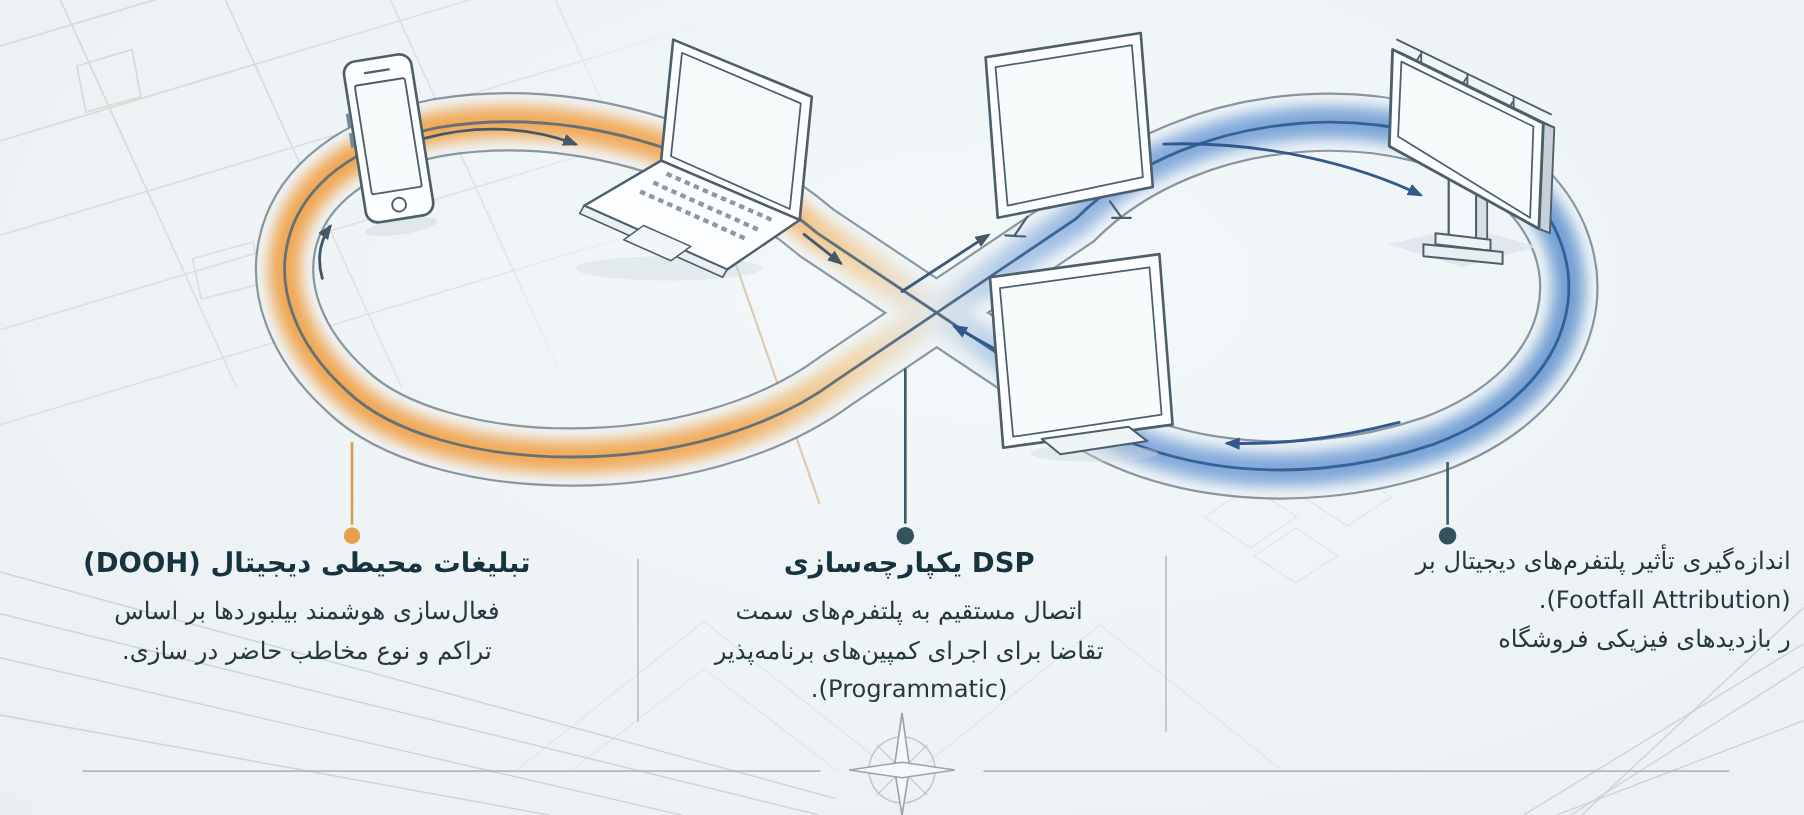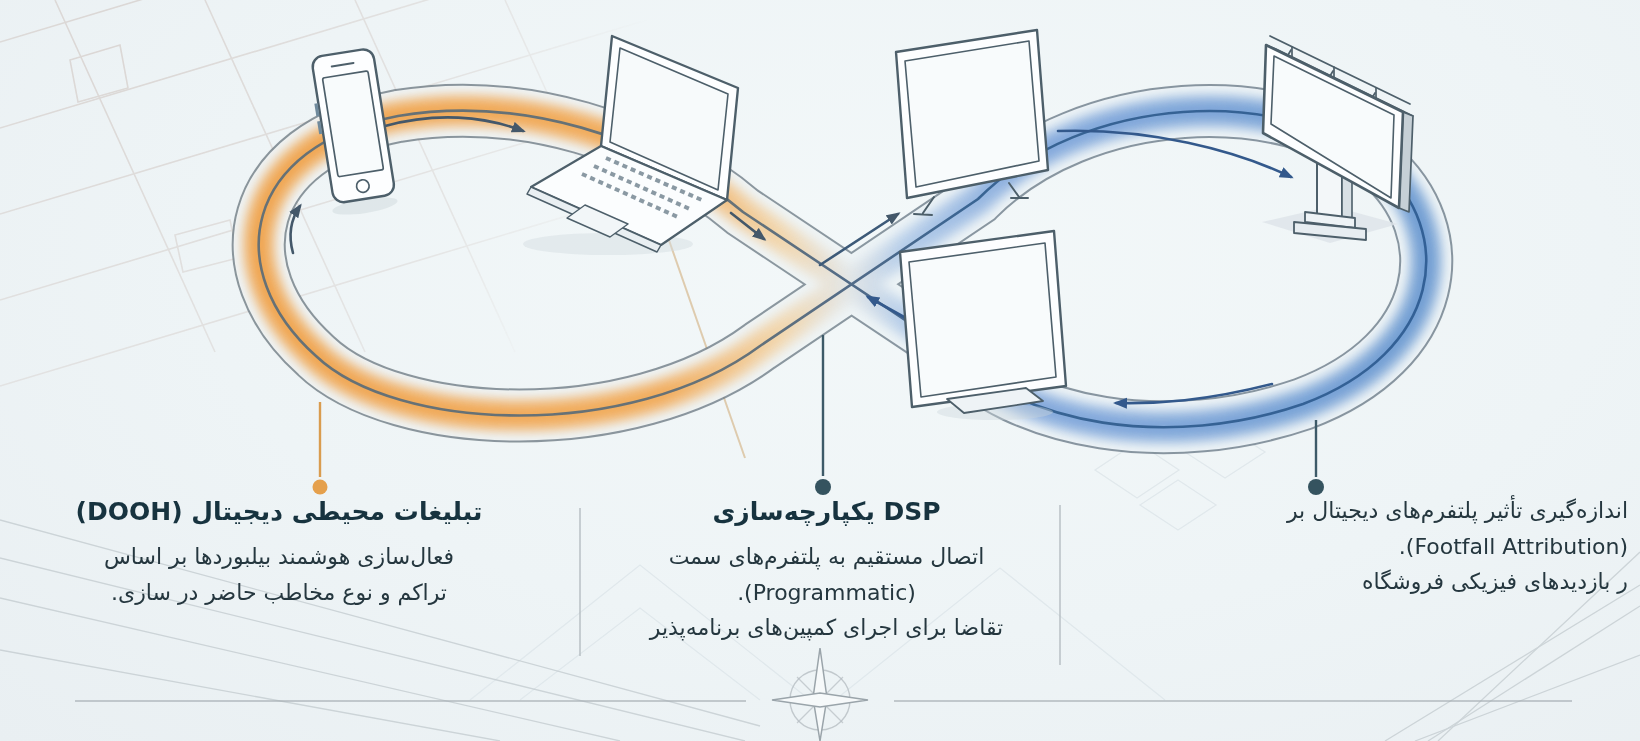--- a/index.html
+++ b/index.html
@@ -225,22 +225,22 @@
 
   <div class="section sec-dooh">
     <div class="title">تبلیغات محیطی دیجیتال (DOOH)</div>
     <div class="line">فعال‌سازی هوشمند بیلبوردها بر اساس</div>
     <div class="line">تراکم و نوع مخاطب حاضر در سازی.</div>
   </div>
 
   <div class="section sec-dsp">
     <div class="title">DSP یکپارچه‌سازی</div>
     <div class="line">اتصال مستقیم به پلتفرم‌های سمت</div>
+    <div class="line">تقاضا برای اجرای کمپین‌های برنامه‌پذیر</div>
     <div class="line">(Programmatic).</div>
-    <div class="line">تقاضا برای اجرای کمپین‌های برنامه‌پذیر</div>
   </div>
 
   <div class="section sec-o2o">
     <div class="line">اندازه‌گیری تأثیر پلتفرم‌های دیجیتال بر</div>
     <div class="line">(Footfall Attribution).</div>
     <div class="line">ر بازدیدهای فیزیکی فروشگاه</div>
   </div>
 
 </div>
 

